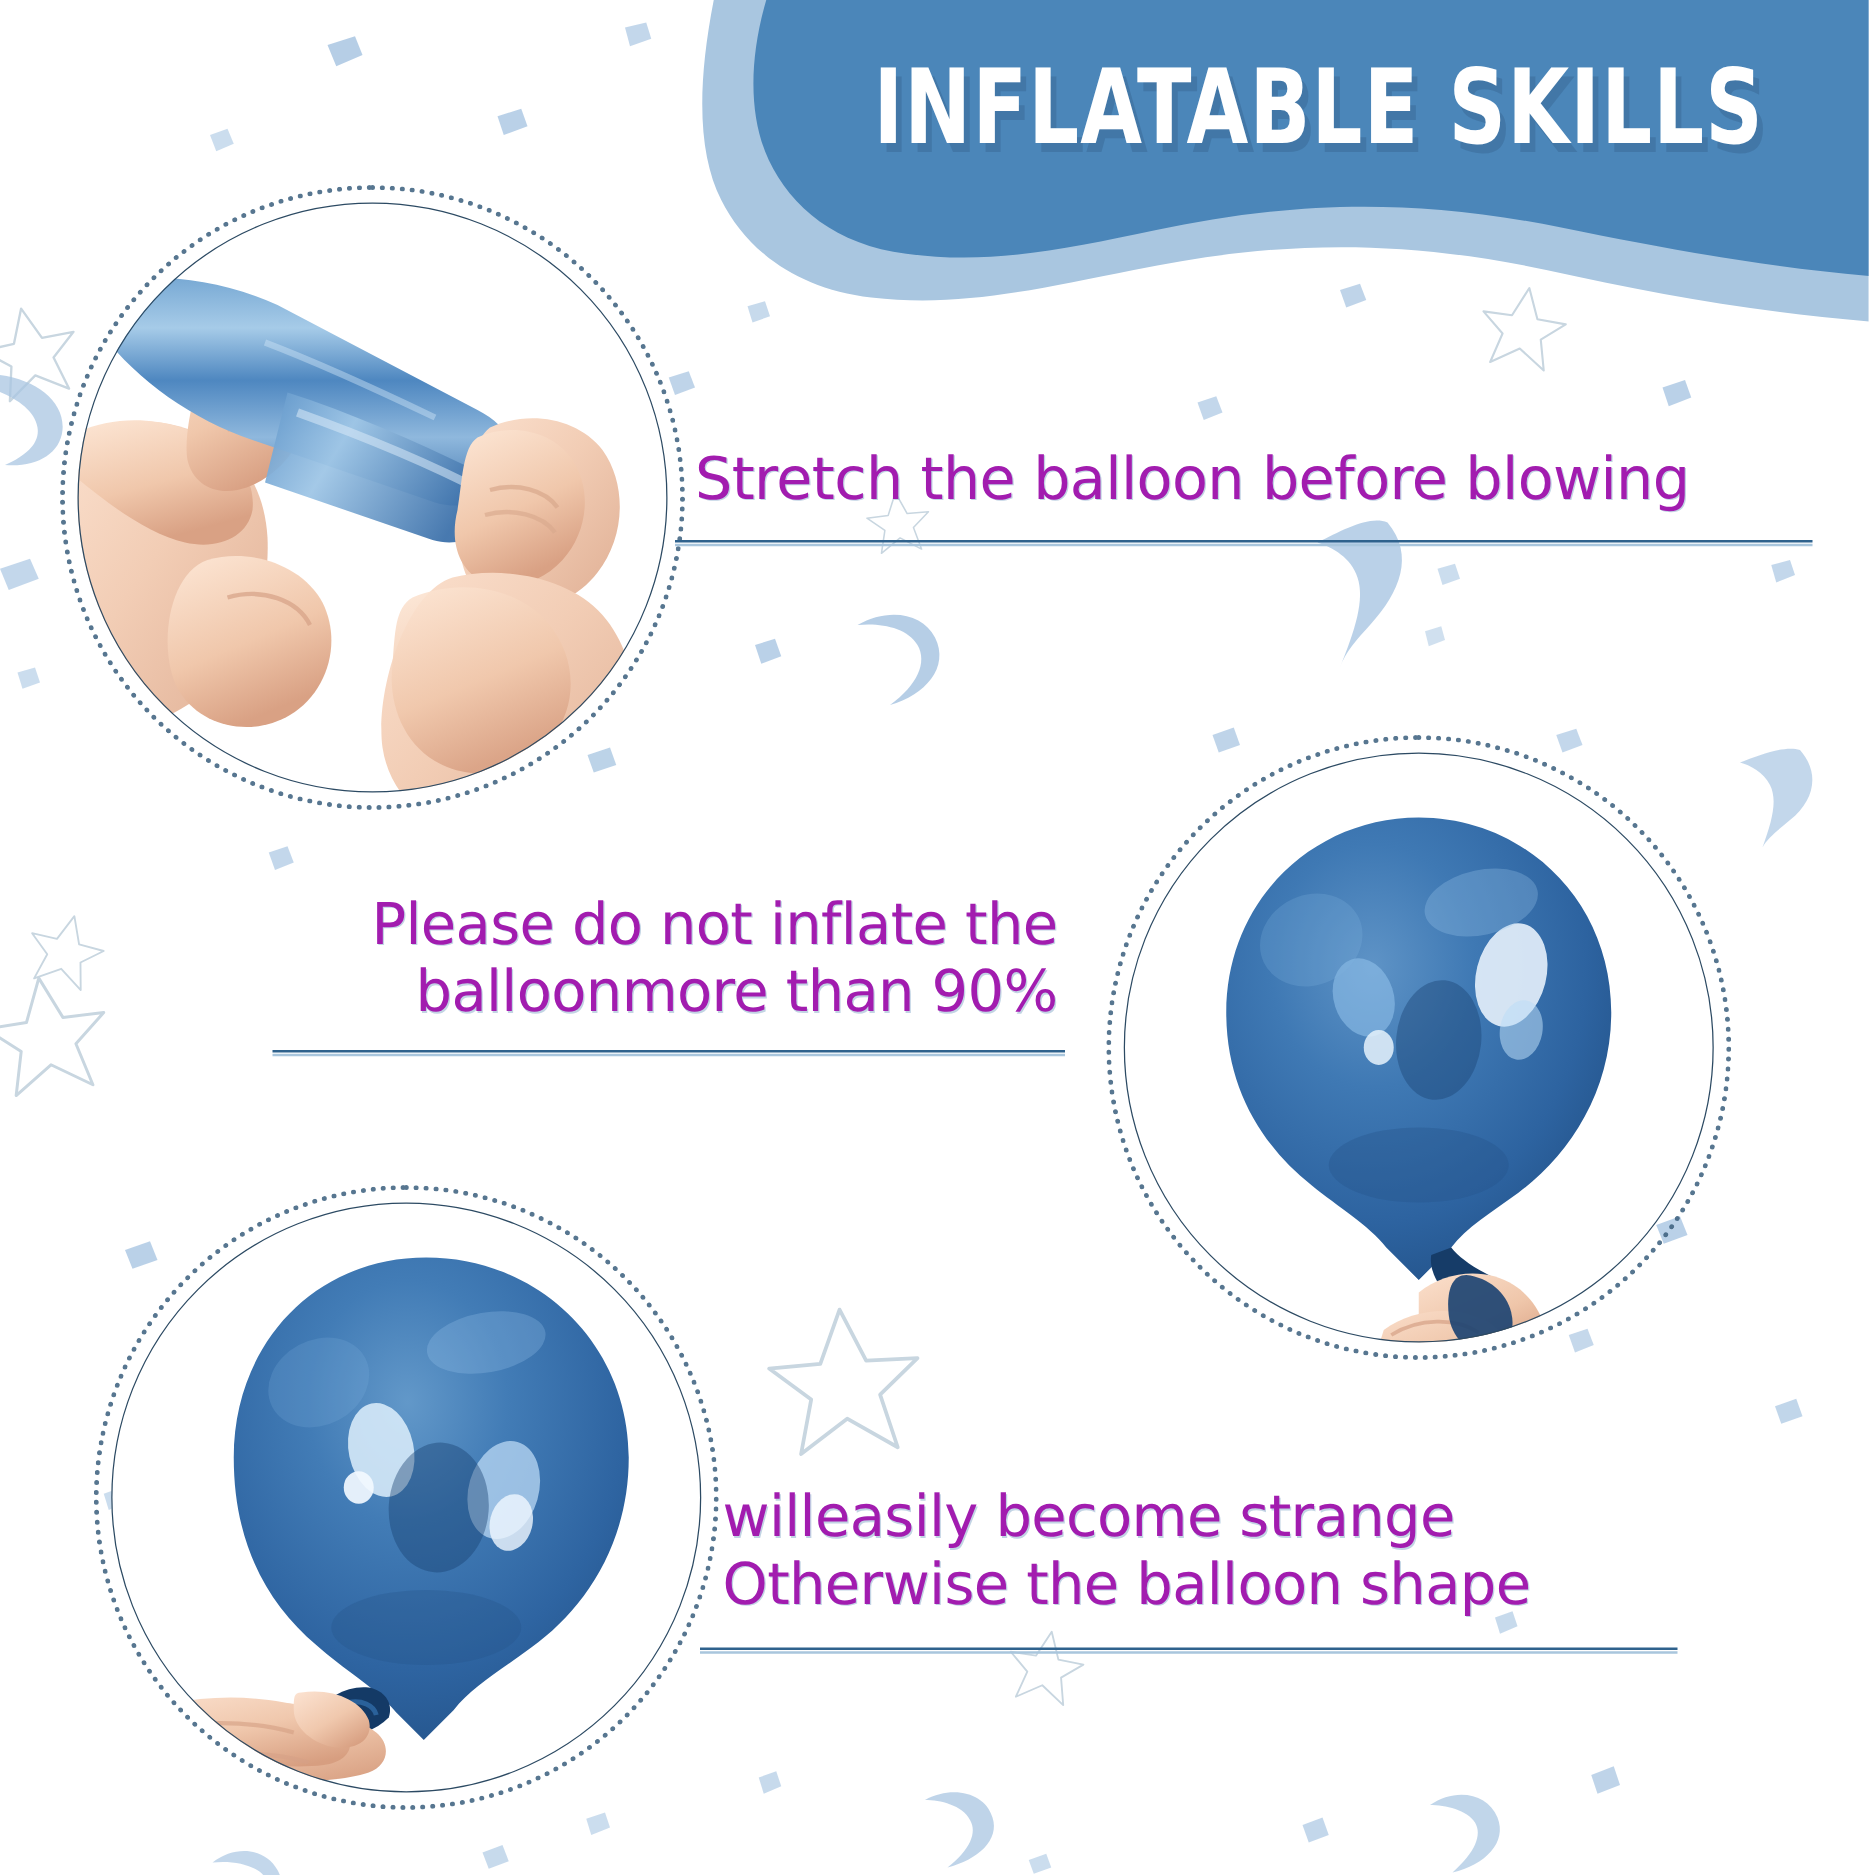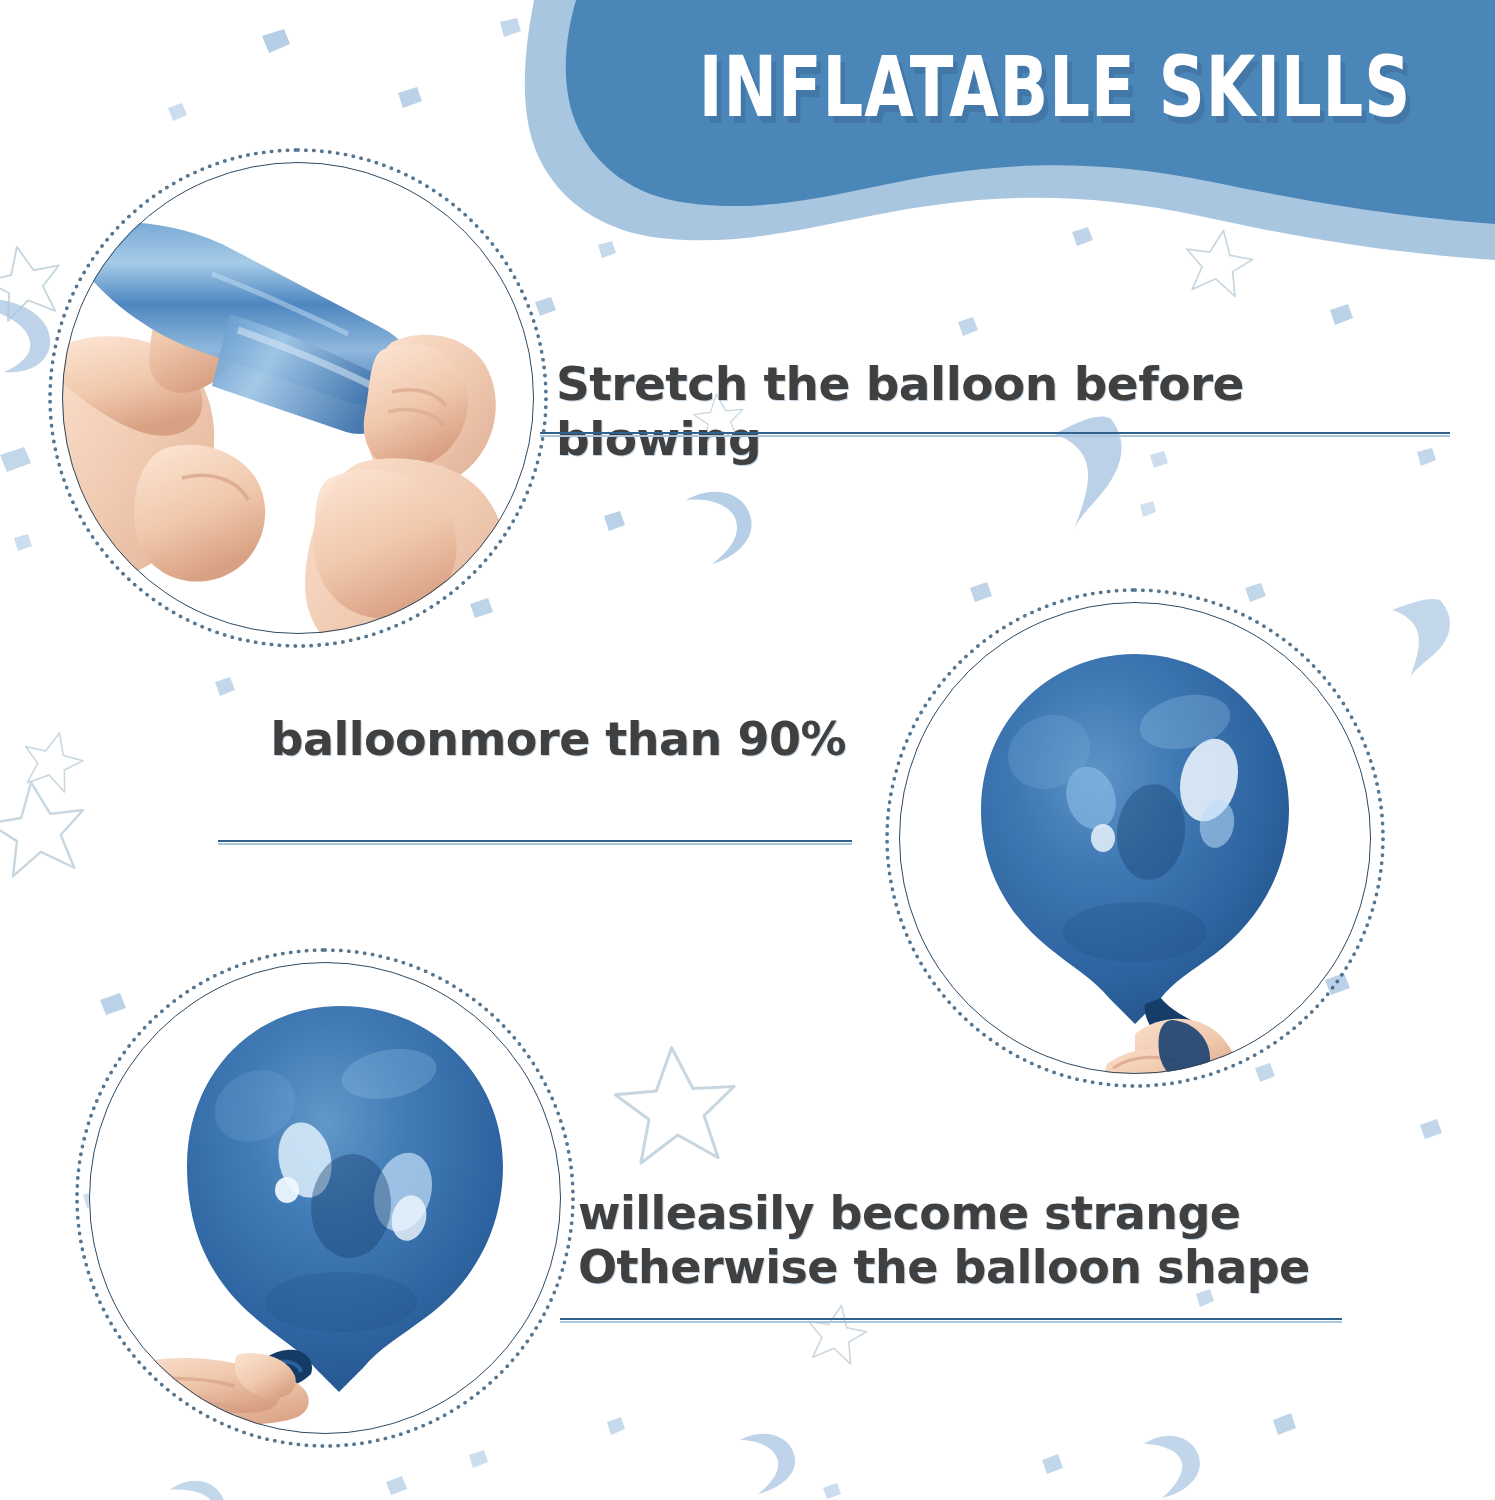--- a/index.html
+++ b/index.html
@@ -10,21 +10,21 @@
     font-family:"Liberation Sans", sans-serif;
     overflow:hidden;
     position:relative;
   }
   #stage{position:relative;width:1495px;height:1500px;overflow:hidden;background:#fff;}
 
   
   .bg-layer{position:absolute;left:0;top:0;width:1495px;height:1500px;pointer-events:none;}
 
   
-  .banner-wrap{position:absolute;left:0;top:0;width:1219px;height:300px;}
+  .banner-wrap{position:absolute;left:0;top:0;width:1219px;height:300px;padding-left:37px;}
   .banner-title{
     position:absolute;
     left:640px;top:46px;
     width:830px;
     text-align:center;
     color:#ffffff;
     font-family:"DejaVu Sans", sans-serif;
     font-weight:bold;
     font-size:68px;
     letter-spacing:1px;
@@ -53,22 +53,22 @@
   .photo-clip{
     position:absolute;left:14px;top:14px;
     width:calc(100% - 28px);height:calc(100% - 28px);
     border-radius:50%;
     overflow:hidden;
   }
 
   
   .caption{
     position:absolute;
-    color:#404040;
-    font-weight:bold;
+    color:#a21caf;
+    font-weight:normal;
     font-family:"DejaVu Sans", sans-serif;
     line-height:1.18;
     letter-spacing:-0.5px;
     text-shadow:1px 1px 0 rgba(120,160,195,0.45);
   }
   .rule{position:absolute;height:4px;}
   .rule .l1{height:2px;background:#2f628d;width:100%;}
   .rule .l2{height:1.5px;background:#a9c6dd;width:100%;margin-top:1px;}
 
   .cap1{left:556px;top:356px;width:900px;font-size:47px;text-align:left;}
@@ -344,20 +344,21 @@
 
   <div class="caption cap1">
     <div>Stretch the balloon before blowing</div>
   </div>
   <div class="rule rule1">
     <div class="l1"></div>
       <div class="l2"></div>
   </div>
 
   <div class="caption cap2">
+    <div>Please do not inflate the</div>
     <div>balloonmore than 90%</div>
   </div>
   <div class="rule rule2">
     <div class="l1"></div>
       <div class="l2"></div>
   </div>
 
   <div class="caption cap3">
     <div>willeasily become strange</div>
     <div>Otherwise the balloon shape</div>

